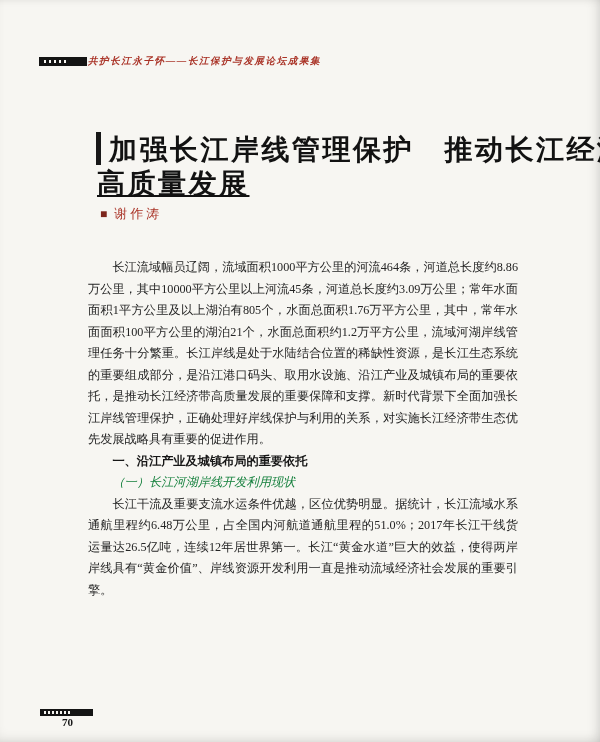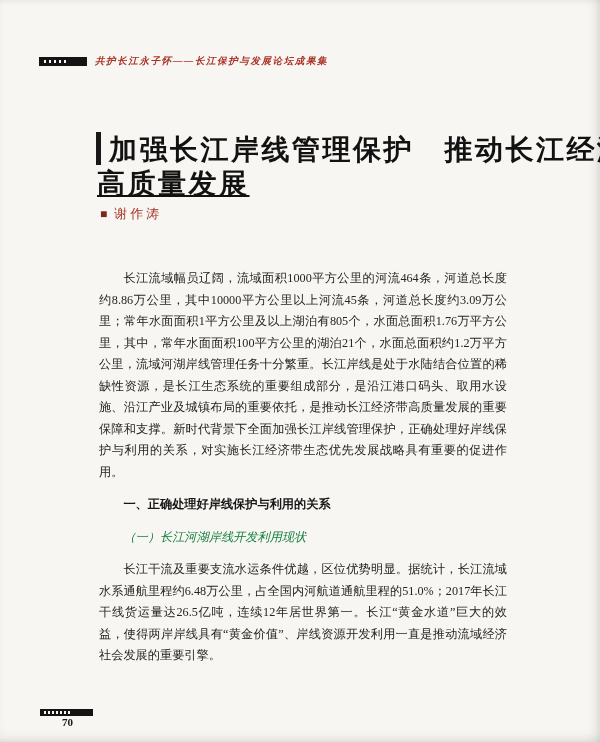--- a/index.html
+++ b/index.html
@@ -20,21 +20,21 @@
                 inset 0 8px 10px -9px rgba(0,0,0,0.08);
   }
 
   
   .running-header {
     position: absolute;
     top: 55px;
     left: 39px;
     display: flex;
     align-items: center;
-    gap: 8px;
+    gap: 1px;
   }
   .logo-mark {
     width: 48px;
     height: 9px;
     background: #141414;
     position: relative;
     flex: 0 0 auto;
   }
   .logo-mark::after {
     content: "";
@@ -102,21 +102,21 @@
     top: 257px;
     width: 430px;
     height: 452px;
     overflow: hidden;
     font-size: 12.2px;
     line-height: 21.5px;
     text-align: justify;
     color: #242424;
   }
   .body-text p {
-    margin: 11px;
+    margin: 0;
     text-indent: 2em;
   }
   .section-heading {
     font-weight: 700;
     color: #161616;
   }
   .sub-heading {
     font-style: italic;
     color: #15803d;
   }
@@ -162,21 +162,21 @@
   <h1 class="title-l1">加强长江岸线管理保护　推动长江经济带</h1>
   <h1 class="title-l2">高质量发展</h1>
 
   <div class="author-line">
     <span class="author-marker">■</span>
     <span class="author-name">谢作涛</span>
   </div>
 
   <div class="body-text">
     <p class="para">长江流域幅员辽阔，流域面积1000平方公里的河流464条，河道总长度约8.86万公里，其中10000平方公里以上河流45条，河道总长度约3.09万公里；常年水面面积1平方公里及以上湖泊有805个，水面总面积1.76万平方公里，其中，常年水面面积100平方公里的湖泊21个，水面总面积约1.2万平方公里，流域河湖岸线管理任务十分繁重。长江岸线是处于水陆结合位置的稀缺性资源，是长江生态系统的重要组成部分，是沿江港口码头、取用水设施、沿江产业及城镇布局的重要依托，是推动长江经济带高质量发展的重要保障和支撑。新时代背景下全面加强长江岸线管理保护，正确处理好岸线保护与利用的关系，对实施长江经济带生态优先发展战略具有重要的促进作用。</p>
-    <p class="section-heading">一、正确处理好岸线保护与利用的关系</p>
+    <p class="section-heading">一、沿江产业及城镇布局的重要依托</p>
     <p class="sub-heading">（一）长江河湖岸线开发利用现状</p>
     <p class="para">长江干流及重要支流水运条件优越，区位优势明显。据统计，长江流域水系通航里程约6.48万公里，占全国内河航道通航里程的51.0%；2017年长江干线货运量达26.5亿吨，连续12年居世界第一。长江“黄金水道”巨大的效益，使得两岸岸线具有“黄金价值”、岸线资源开发利用一直是推动流域经济社会发展的重要引擎。</p>
   </div>
 
   <div class="footer-bar"></div>
   <div class="page-number">70</div>
 
 </div>
 
 </body></html>

